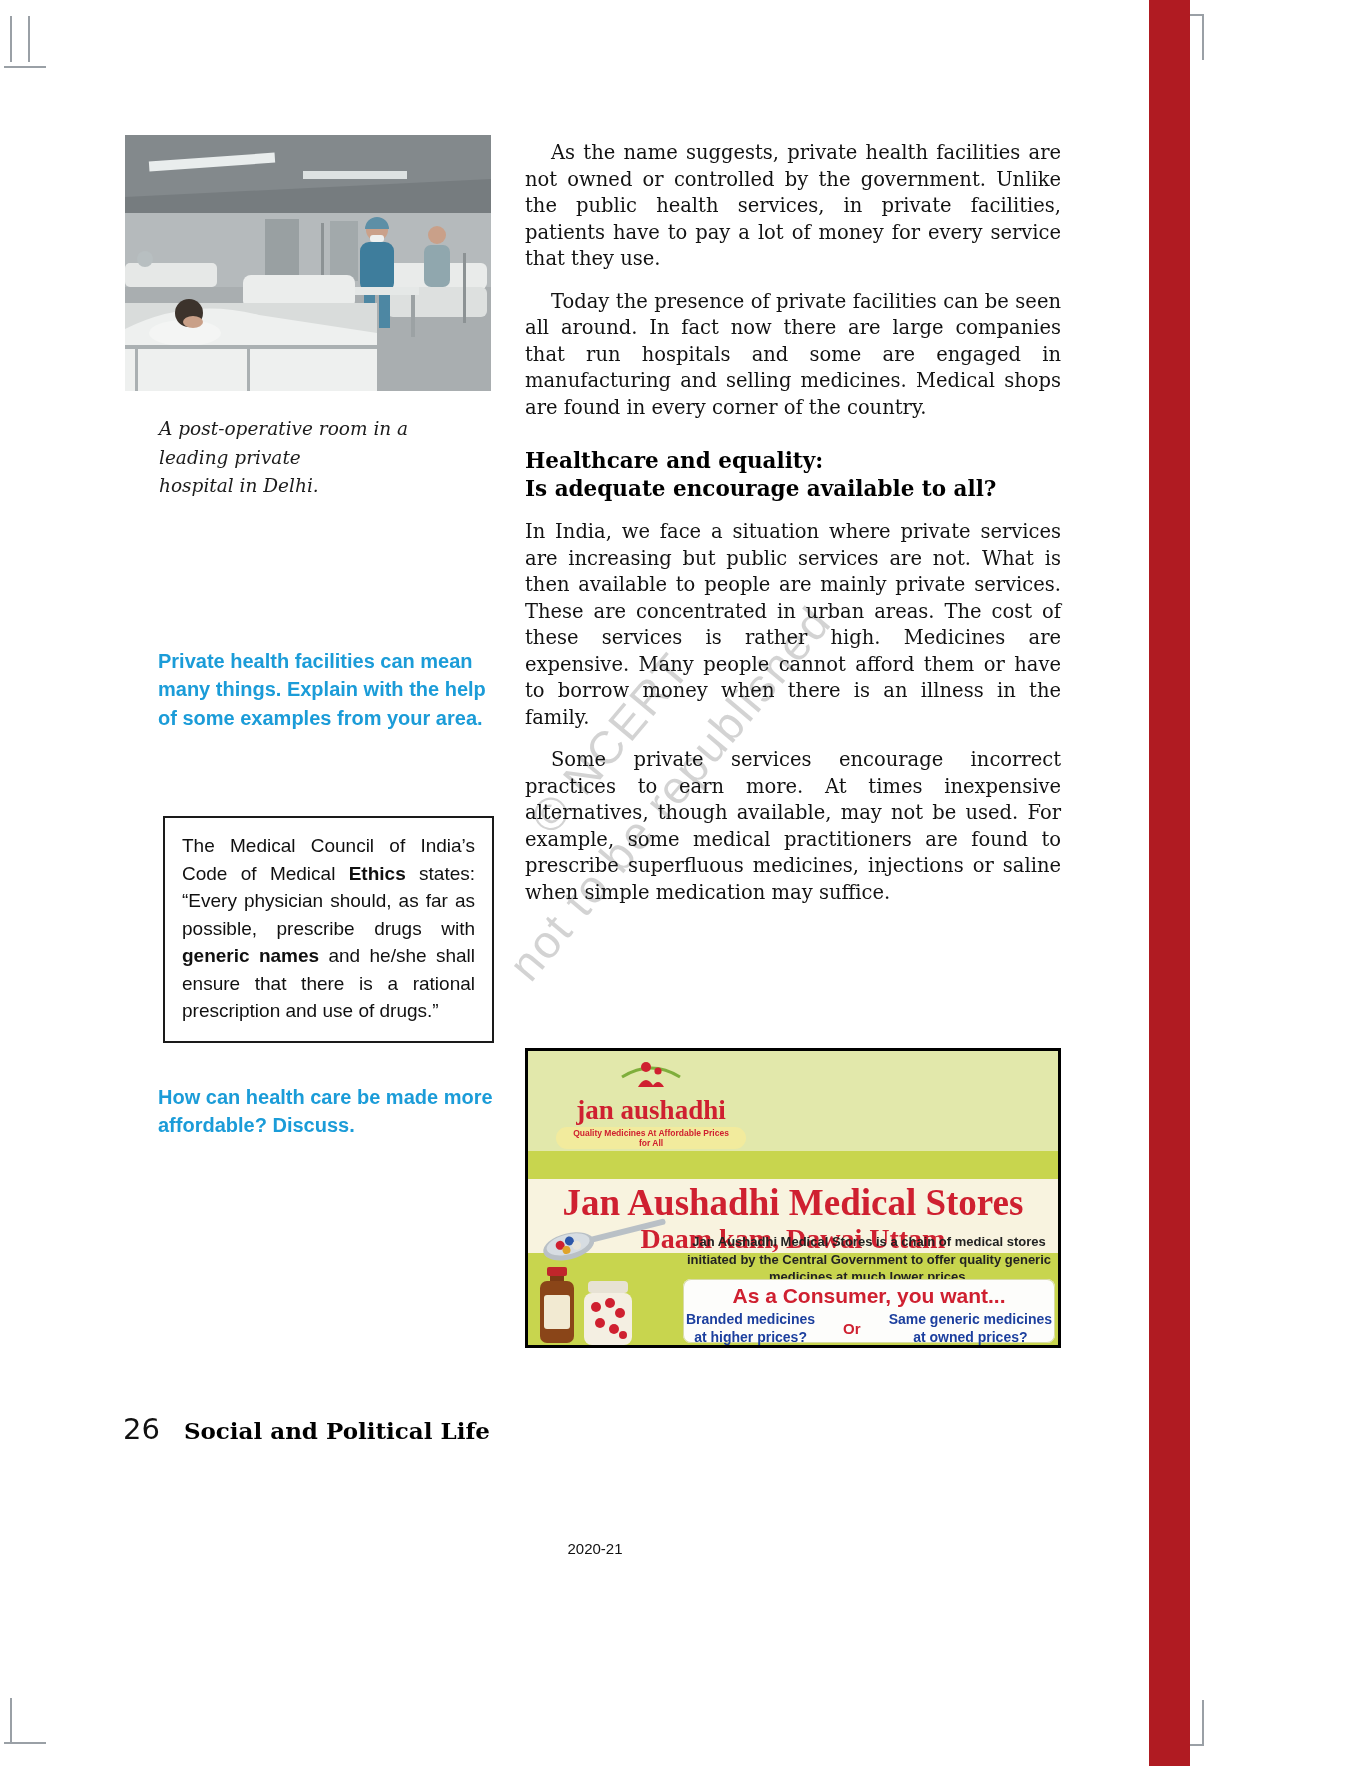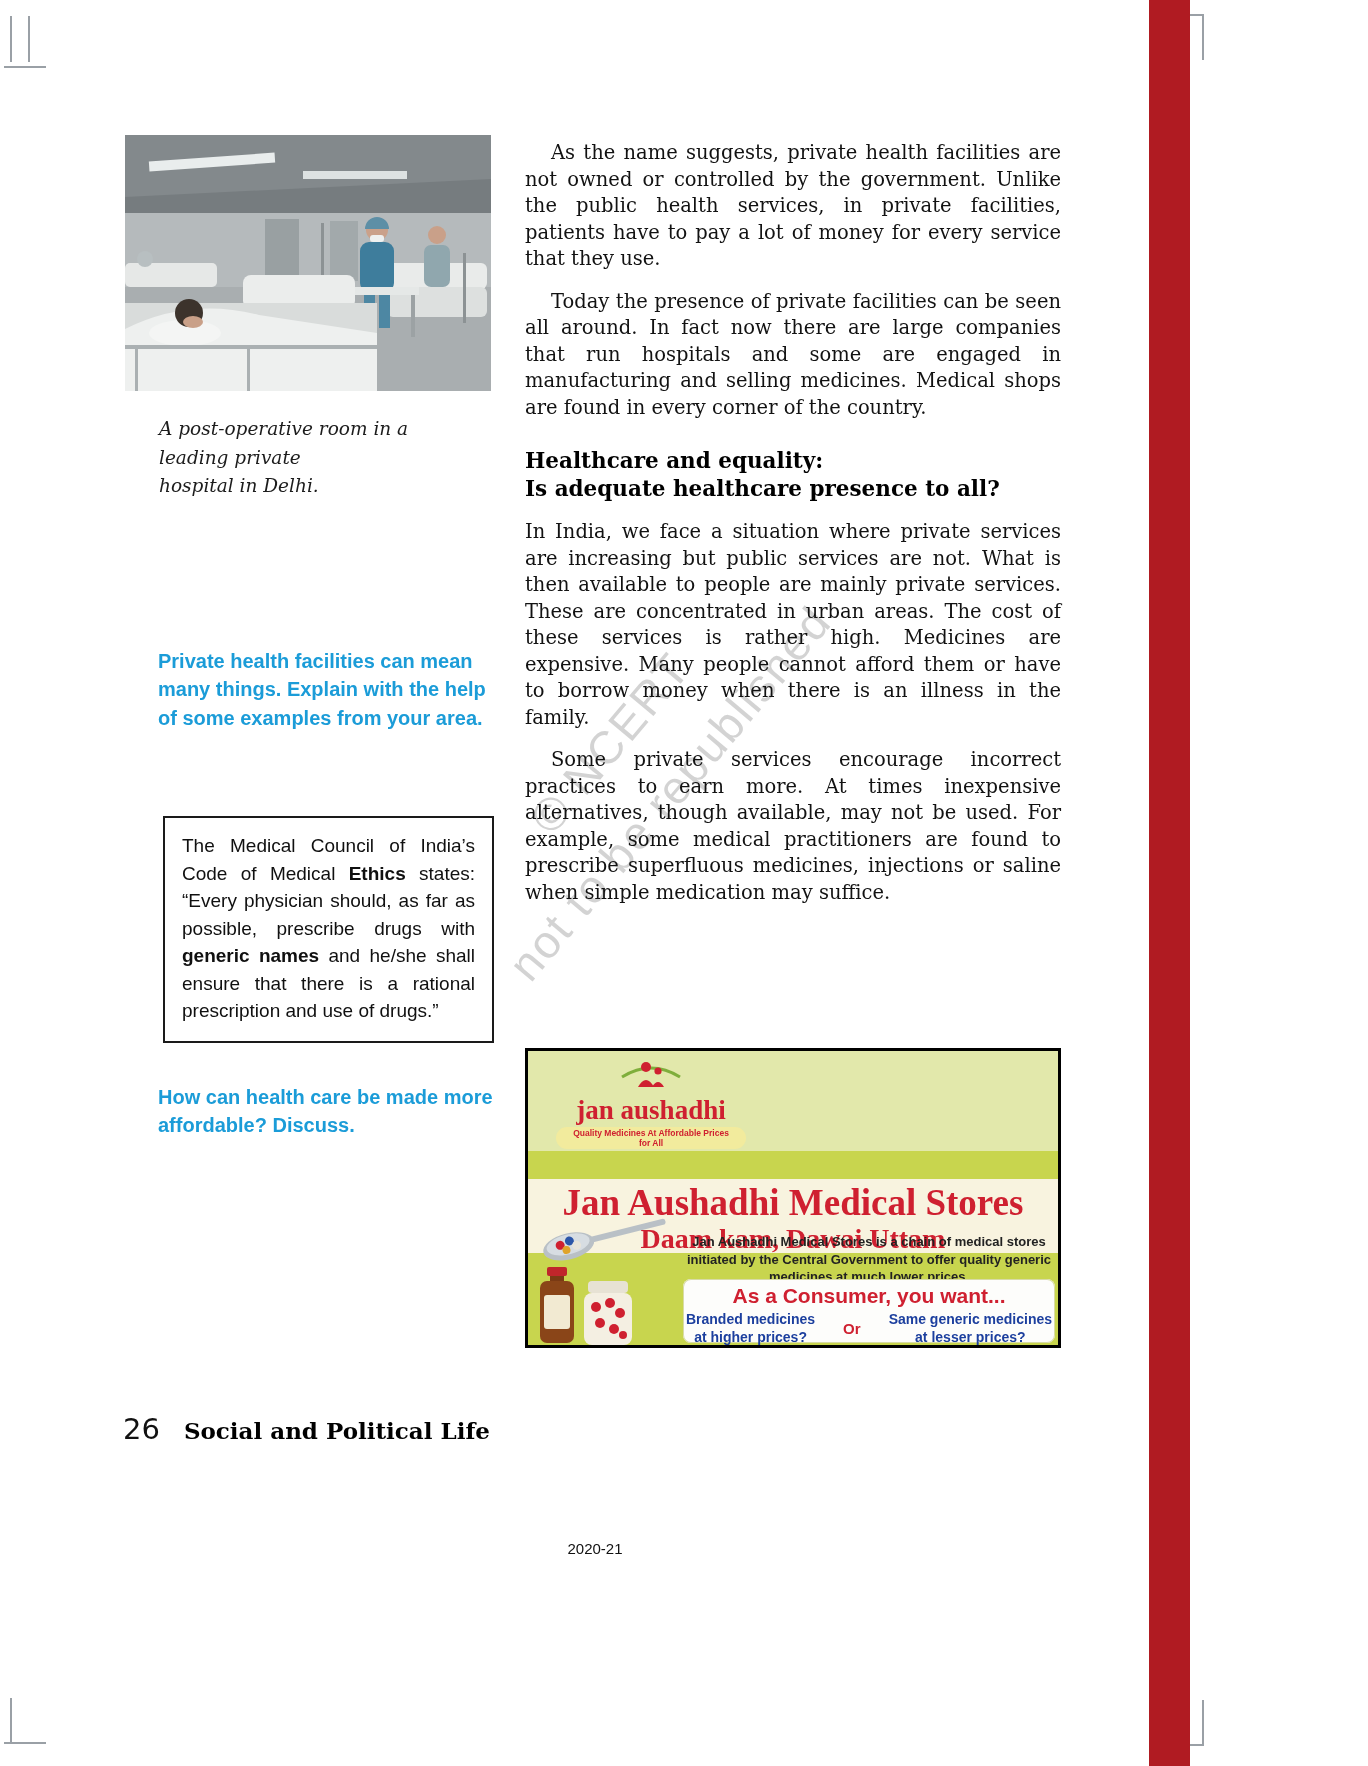--- a/index.html
+++ b/index.html
@@ -144,21 +144,21 @@
     </div>
 
     <div class="blue-q q2">How can health care be made more affordable? Discuss.</div>
   </div>
 
   <div class="right-col">
     <p class="body-p indent">As the name suggests, private health facilities are not owned or controlled by the government. Unlike the public health services, in private facilities, patients have to pay a lot of money for every service that they use.</p>
     <p class="body-p indent">Today the presence of private facilities can be seen all around. In fact now there are large companies that run hospitals and some are engaged in manufacturing and selling medicines. Medical shops are found in every corner of the country.</p>
     <div class="section-heading">
       <span>Healthcare and equality:</span><br>
-      <span>Is adequate healthcare presence to all?</span>
+      <span>Is adequate encourage available to all?</span>
     </div>
     <p class="body-p">In India, we face a situation where private services are increasing but public services are not. What is then available to people are mainly private services. These are concentrated in urban areas. The cost of these services is rather high. Medicines are expensive. Many people cannot afford them or have to borrow money when there is an illness in the family.</p>
     <p class="body-p indent">Some private services encourage incorrect practices to earn more. At times inexpensive alternatives, though available, may not be used. For example, some medical practitioners are found to prescribe superfluous medicines, injections or saline when simple medication may suffice.</p>
   </div>
 
   <div class="ad">
     <div class="ad-header">
       <div class="ad-logo">
         <svg width="70" height="34" viewBox="0 0 70 34" aria-hidden="true">
           <path d="M6 20 Q35 2 64 20" fill="none" stroke="#7fae3c" stroke-width="3"></path>
@@ -209,21 +209,21 @@
     </svg>
 
     <div class="consumer-box">
       <div class="consumer-heading">As a Consumer, you want...</div>
       <div class="consumer-row">
         <div class="opt">
           <span>Branded medicines</span><br><span>at higher prices?</span>
         </div>
         <div class="or-word">Or</div>
         <div class="opt">
-          <span>Same generic medicines</span><br><span>at lesser prices?</span>
+          <span>Same generic medicines</span><br><span>at owned prices?</span>
         </div>
       </div>
     </div>
   </div>
 
   <div class="footer">
     <span class="page-num">26</span>
     <span class="footer-title">Social and Political Life</span>
   </div>
   <div class="year-mark">2020-21</div>

